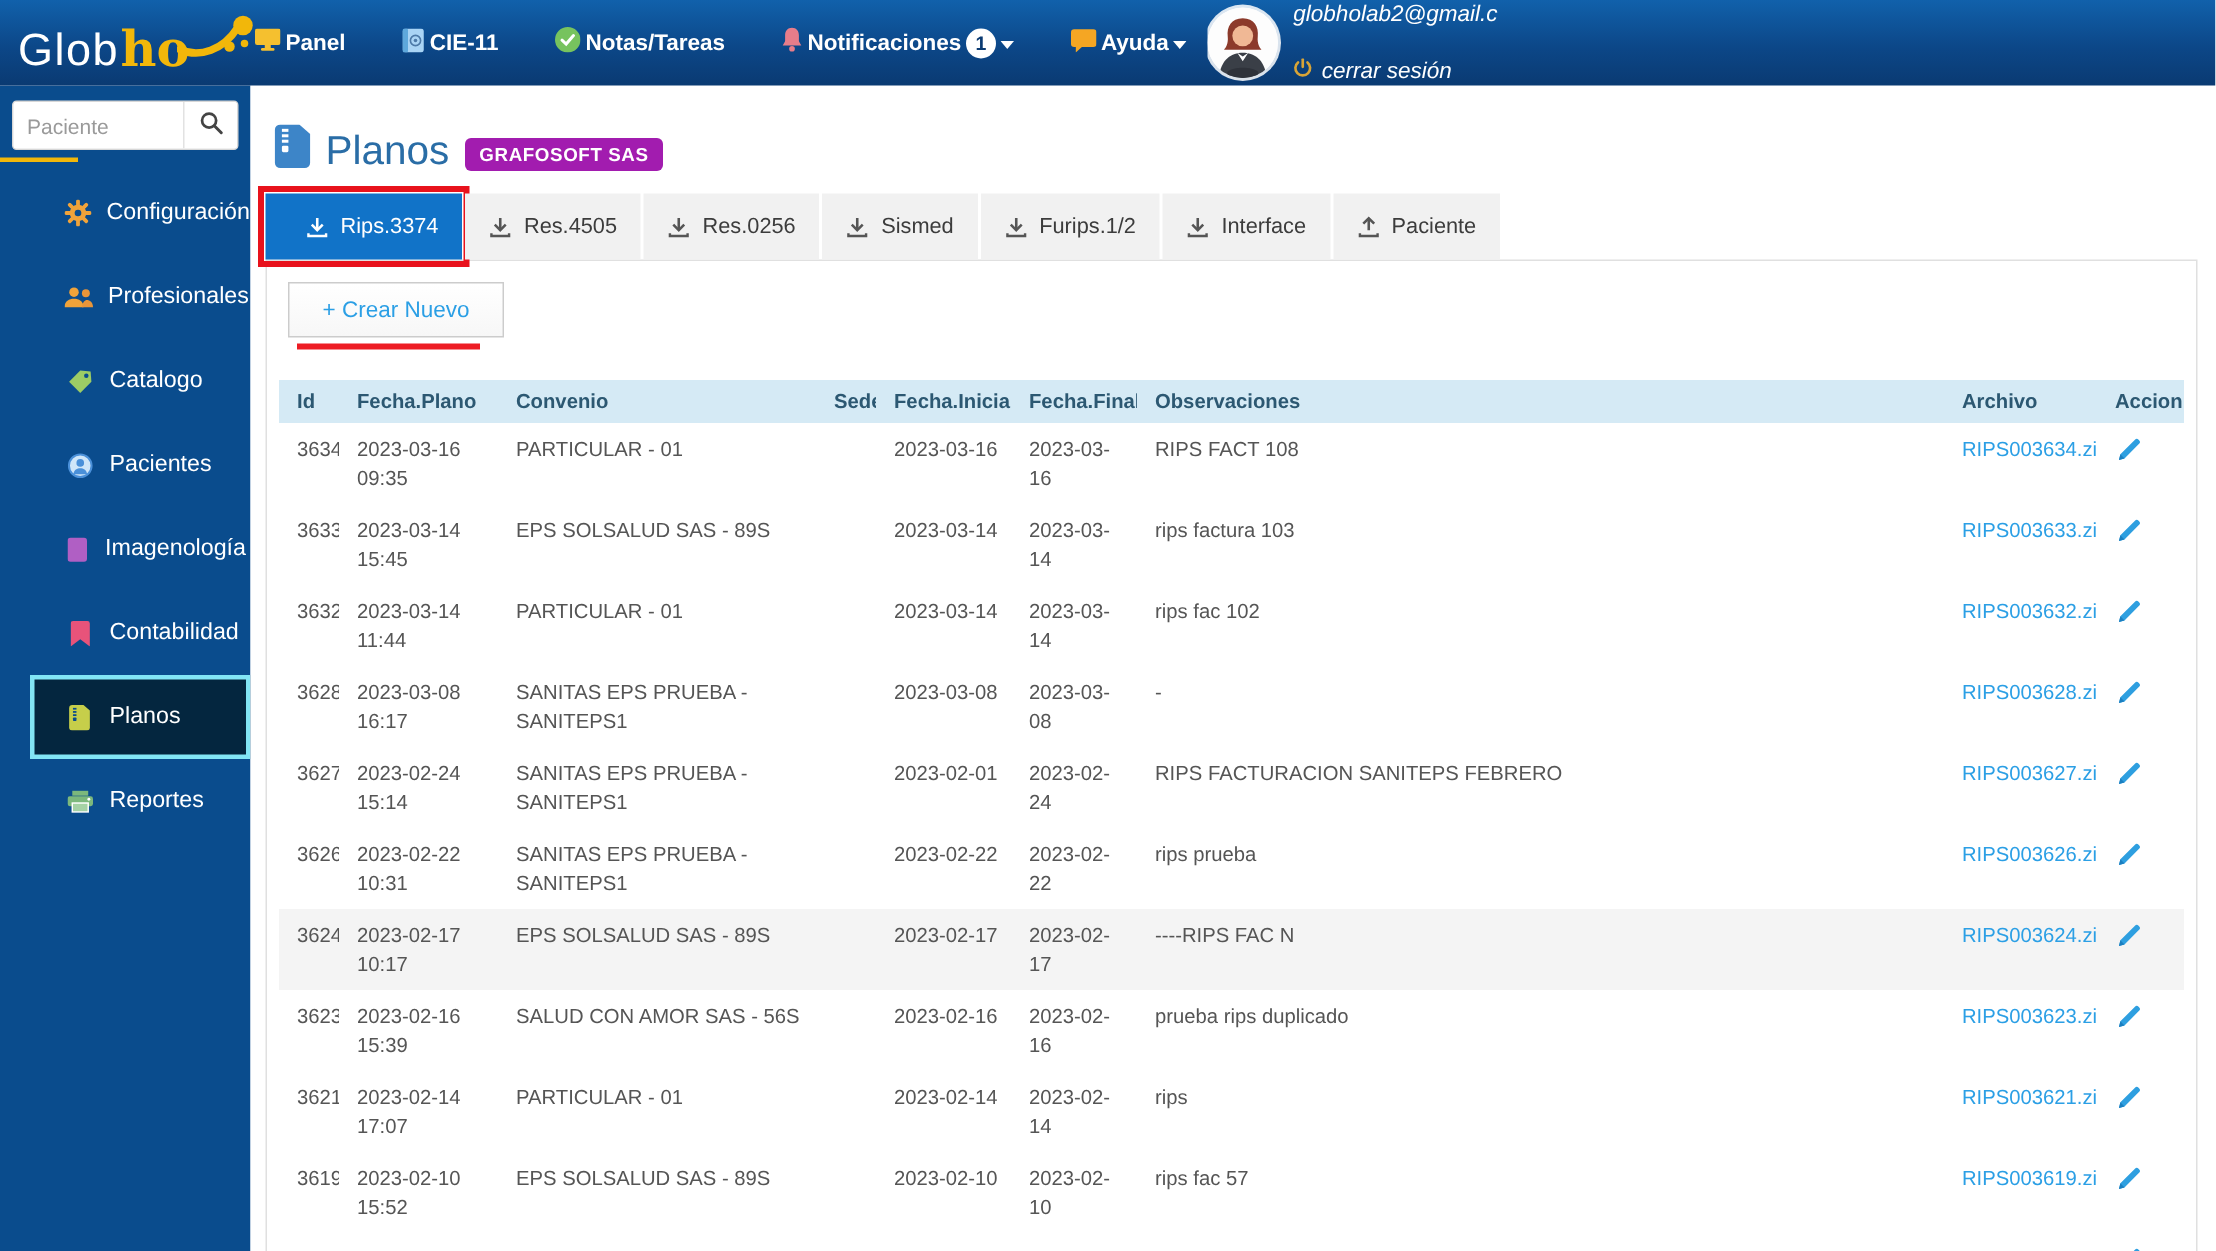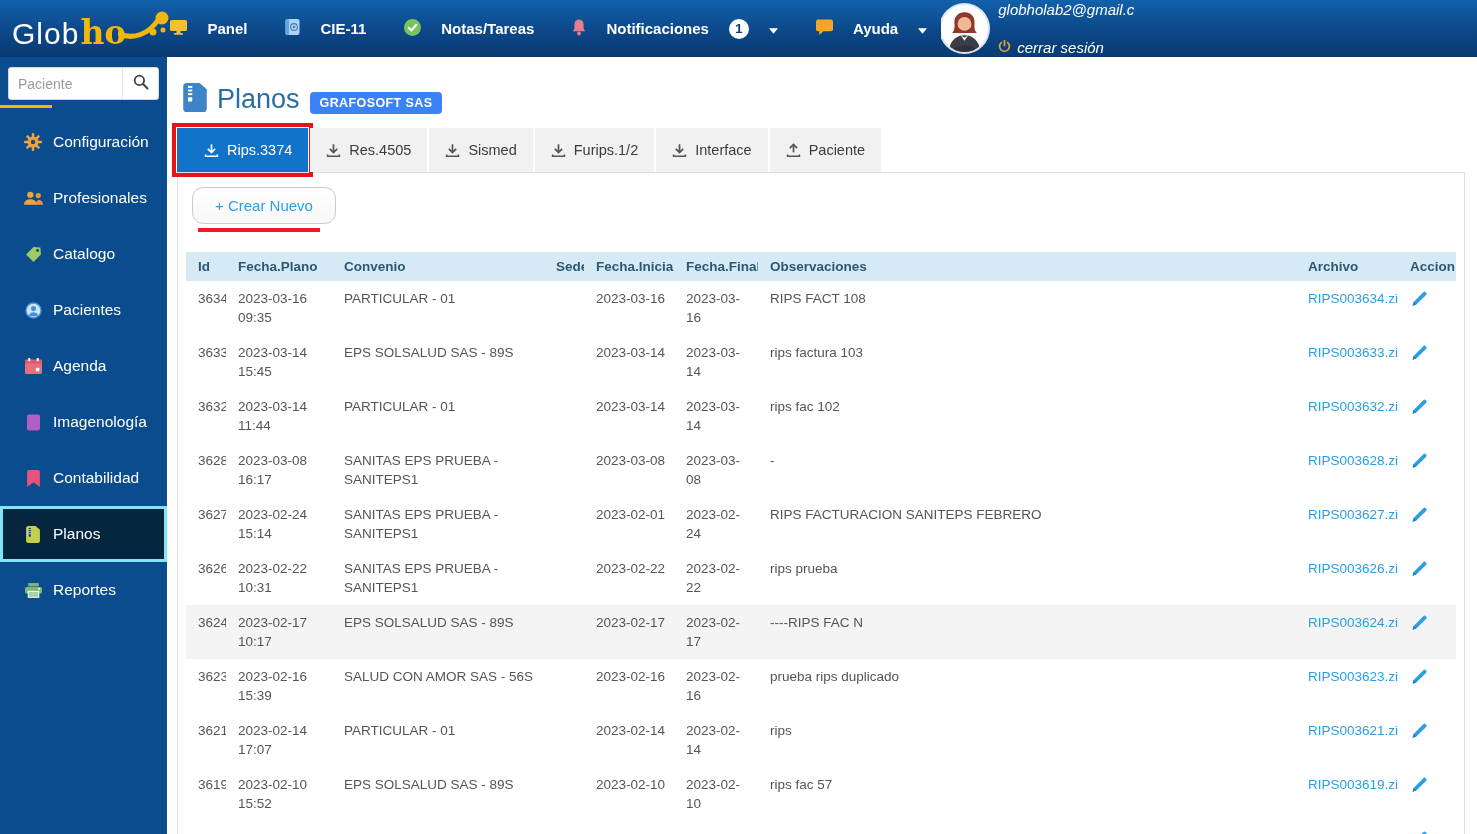--- a/index.html
+++ b/index.html
@@ -6,54 +6,54 @@
   html,body { width:1477px; height:834px; overflow:hidden; font-family:"Liberation Sans","DejaVu Sans",sans-serif; background:#fff; }
   body { display:grid; grid-template-rows:57px 777px; grid-template-columns:167px 1310px; }
 
   
   .navbar { grid-column:1 / 3; background:linear-gradient(180deg,#1161ab 0%,#0c4788 55%,#0a3a72 100%); display:flex; align-items:center; padding:0 0 0 12px; position:relative; z-index:5; }
   .brand { display:flex; align-items:flex-end; cursor:pointer; }
   .brand-glob { color:#fff; font-size:30px; font-weight:400; letter-spacing:1px; line-height:1; }
   .brand-ho { color:#f2b70a; font-size:33px; font-weight:700; font-family:"DejaVu Serif",serif; line-height:1; margin-left:1px; }
   .brand-swoosh { margin:0 0 2px -8px; }
   .nav-menu { display:flex; align-items:center; gap:38px; margin-left:auto; margin-right:14px; }
-  .nav-item { display:flex; align-items:center; gap:20px; color:#fff; font-size:15px; font-weight:700; text-decoration:none; cursor:pointer; white-space:nowrap; }
+  .nav-item { display:flex; align-items:center; gap:3px; color:#fff; font-size:15px; font-weight:700; text-decoration:none; cursor:pointer; white-space:nowrap; }
   .nav-badge { background:#fff; color:#0a3a72; min-width:20px; height:20px; border-radius:50%; display:inline-flex; align-items:center; justify-content:center; font-size:13px; font-weight:700; padding:0 2px; }
   .caret { display:inline-block; }
   .user-area { display:flex; align-items:center; gap:10px; overflow:hidden; flex:1; min-width:0; }
   .avatar { width:47px; height:47px; border-radius:50%; overflow:hidden; background:#fff; flex:0 0 auto; box-shadow:0 0 0 2px rgba(255,255,255,.85); cursor:pointer; }
   .user-text { display:flex; flex-direction:column; gap:21px; color:#fff; font-size:15px; white-space:nowrap;font-style:italic; }
   .logout { display:flex; align-items:flex-start; gap:6px; color:#fff; text-decoration:none; cursor:pointer; font-size:15px; }
 
   
   .sidebar { background:#0a4c8d; position:relative; overflow:hidden; }
   .search-wrap { padding:10px 8px 8px 8px; }
   .search-group { display:flex; background:#fff; border:1px solid #d7d7d7; border-radius:3px; overflow:hidden; height:33px; }
   .search-input { border:0; outline:0; flex:1; min-width:0; padding:0 9px; font-size:14px; color:#333; font-family:inherit; }
   .search-input::placeholder { color:#9a9a9a; }
   .search-btn { width:36px; border:0; border-left:1px solid #e2e2e2; background:#fff; display:flex; align-items:center; justify-content:center; cursor:pointer; }
   .gold-accent { position:absolute; left:0; top:48px; width:52px; height:3px; background:#f2b70a; }
-  .side-menu { list-style:none; margin-top:6px; }
+  .side-menu { list-style:none; margin-top:6px;padding-left:20px; }
   .side-item { display:flex; align-items:center; gap:10px; height:56px; padding-left:20px; color:#fff; font-size:15.5px; cursor:pointer; border:3px solid transparent; }
   .side-item .s-icon { width:20px; display:flex; justify-content:center; }
   .side-item.active { background:#04263f; border:3px solid #82e5f5; }
 
   
   .main { background:#fff; position:relative; padding:26px 12px 0 10px; overflow:hidden; }
   .title-row { display:flex; align-items:center; gap:10px; margin-left:6px; }
   .page-title { color:#2a6da6; font-size:27px; font-weight:400; }
-  .company-badge { background:#3b82f6; color:#fff; font-size:12.5px; font-weight:700; letter-spacing:.4px; padding:4px 10px; border-radius:4px; margin-top:6px; }
+  .company-badge { background:#a21caf; color:#fff; font-size:12.5px; font-weight:700; letter-spacing:.4px; padding:4px 10px; border-radius:4px; margin-top:6px; }
   .tabs-row { display:flex; gap:2px; margin-top:12px; position:relative; }
   .tab { display:flex; align-items:center; gap:8px; background:#f1f1f1; color:#3c3c3c; font-size:14.5px; padding:0 16px; height:44px; cursor:pointer; position:relative; }
   .tab .t-icon { color:#555; display:flex; }
   .tab.active { background:#1173c8; color:#fff;padding-left:27px; }
   .tab.active .t-icon { color:#fff; }
   .tab.annotated::after { content:""; position:absolute; left:-5px; top:-5px; right:-5px; bottom:-5px; border:4px solid #e8121c; pointer-events:none; }
   .card { border:1px solid #e0e0e0; background:#fff; min-height:660px; padding:14px 8px 0 8px; }
-  .create-btn { display:inline-flex; align-items:center; gap:6px; border:1px solid #ccc; border-radius:11px; background:linear-gradient(180deg,#fff,#f7f7f7); color:#2b9fe5; font-size:15px; padding:9px 22px; cursor:pointer; margin-left:6px; font-family:inherit; }
+  .create-btn { display:inline-flex; align-items:center; gap:6px; border:1px solid #ccc; border-radius:0; background:linear-gradient(180deg,#fff,#f7f7f7); color:#2b9fe5; font-size:15px; padding:9px 22px; cursor:pointer; margin-left:6px; font-family:inherit; }
   .btn-underline { width:122px; height:4px; background:#ed1c24; margin:4px 0 0 12px; }
 
   
   table { width:100%; border-collapse:collapse; table-layout:fixed; margin-top:20px; }
   col.c-id{width:40px} col.c-fplano{width:106px} col.c-conv{width:212px} col.c-sede{width:40px}
   col.c-fini{width:90px} col.c-ffin{width:84px} col.c-obs{width:auto} col.c-arch{width:102px} col.c-acc{width:58px}
   thead th { background:#d5eaf5; color:#2c5872; font-size:13.5px; font-weight:700; text-align:left; padding:7px 4px 7px 12px; white-space:nowrap; overflow:hidden; }
   tbody td { color:#555; font-size:13.5px; vertical-align:top; padding:8px 4px 8px 12px; height:48px; line-height:19px; overflow:hidden; }
   tbody tr.highlight { background:#f4f4f4; }
   .zip-link { color:#2b9fe5; text-decoration:none; cursor:pointer; white-space:nowrap; }
@@ -200,32 +200,20 @@
           <svg width="17" height="17" viewBox="0 0 16 16">
             <circle cx="8" cy="8" r="7.1" fill="#cfe6f9" stroke="#4a90d9" stroke-width="1.3"></circle>
             <circle cx="8" cy="6.2" r="2.4" fill="#4a90d9"></circle>
             <path d="M3.6 13.4 C4.2 10.4 6 9.6 8 9.6 C10 9.6 11.8 10.4 12.4 13.4 Z" fill="#4a90d9"></path>
           </svg>
         </span>
         <span>Pacientes</span>
       </li>
       <li class="side-item">
         <span class="s-icon">
-          <svg width="17" height="16" viewBox="0 0 16 15">
-            <rect y="1.5" width="16" height="13.5" rx="1.5" fill="#e8707e"></rect>
-            <rect y="1.5" width="16" height="3.8" fill="#d95f6d"></rect>
-            <rect x="3" width="2" height="3" rx="0.6" fill="#fff"></rect>
-            <rect x="11" width="2" height="3" rx="0.6" fill="#fff"></rect>
-            <rect x="10.3" y="9.2" width="3.2" height="3.2" fill="#fff"></rect>
-          </svg>
-        </span>
-        <span>Agenda</span>
-      </li>
-      <li class="side-item">
-        <span class="s-icon">
           <svg width="13" height="17" viewBox="0 0 13 16">
             <rect width="13" height="16" rx="2" fill="#b05fc4"></rect>
           </svg>
         </span>
         <span>Imagenología</span>
       </li>
       <li class="side-item">
         <span class="s-icon">
           <svg width="13" height="17" viewBox="0 0 12 16">
             <path d="M0 1.5 A1.5 1.5 0 0 1 1.5 0 L10.5 0 A1.5 1.5 0 0 1 12 1.5 L12 16 L6 11.5 L0 16 Z" fill="#e8537a"></path>
@@ -296,20 +284,30 @@
         <span>Res.4505</span>
       </div>
       <div class="tab">
         <span class="t-icon">
           <svg width="15" height="15" viewBox="0 0 14 14">
             <path d="M7 1.2 L7 8.2" stroke="currentColor" stroke-width="1.6" fill="none"></path>
             <path d="M3.6 5.4 L7 8.8 L10.4 5.4" stroke="currentColor" stroke-width="1.6" fill="none"></path>
             <path d="M1.5 10.8 L1.5 12.4 L12.5 12.4 L12.5 10.8" stroke="currentColor" stroke-width="1.5" fill="none"></path>
           </svg>
         </span>
+        <span>Res.0256</span>
+      </div>
+      <div class="tab">
+        <span class="t-icon">
+          <svg width="15" height="15" viewBox="0 0 14 14">
+            <path d="M7 1.2 L7 8.2" stroke="currentColor" stroke-width="1.6" fill="none"></path>
+            <path d="M3.6 5.4 L7 8.8 L10.4 5.4" stroke="currentColor" stroke-width="1.6" fill="none"></path>
+            <path d="M1.5 10.8 L1.5 12.4 L12.5 12.4 L12.5 10.8" stroke="currentColor" stroke-width="1.5" fill="none"></path>
+          </svg>
+        </span>
         <span>Sismed</span>
       </div>
       <div class="tab">
         <span class="t-icon">
           <svg width="15" height="15" viewBox="0 0 14 14">
             <path d="M7 1.2 L7 8.2" stroke="currentColor" stroke-width="1.6" fill="none"></path>
             <path d="M3.6 5.4 L7 8.8 L10.4 5.4" stroke="currentColor" stroke-width="1.6" fill="none"></path>
             <path d="M1.5 10.8 L1.5 12.4 L12.5 12.4 L12.5 10.8" stroke="currentColor" stroke-width="1.5" fill="none"></path>
           </svg>
         </span>

